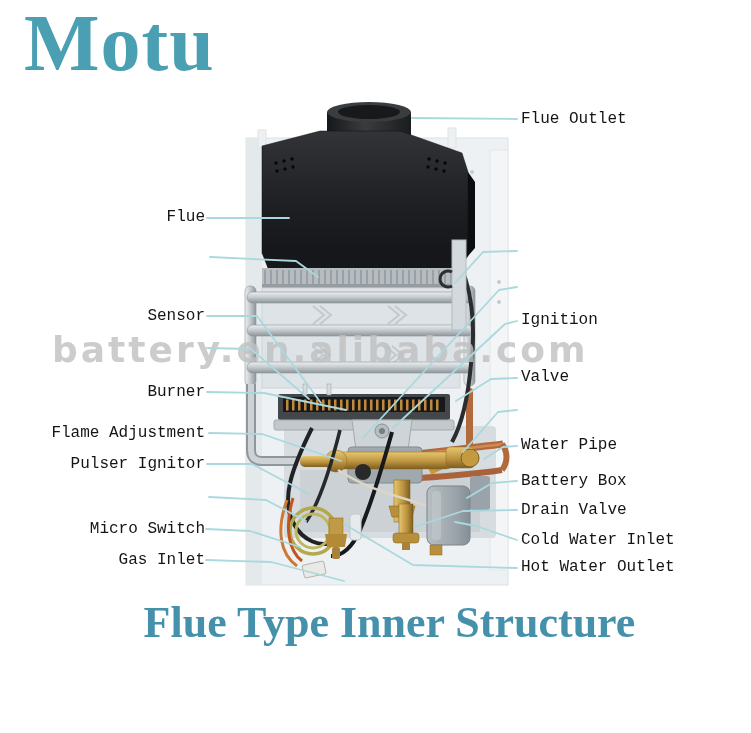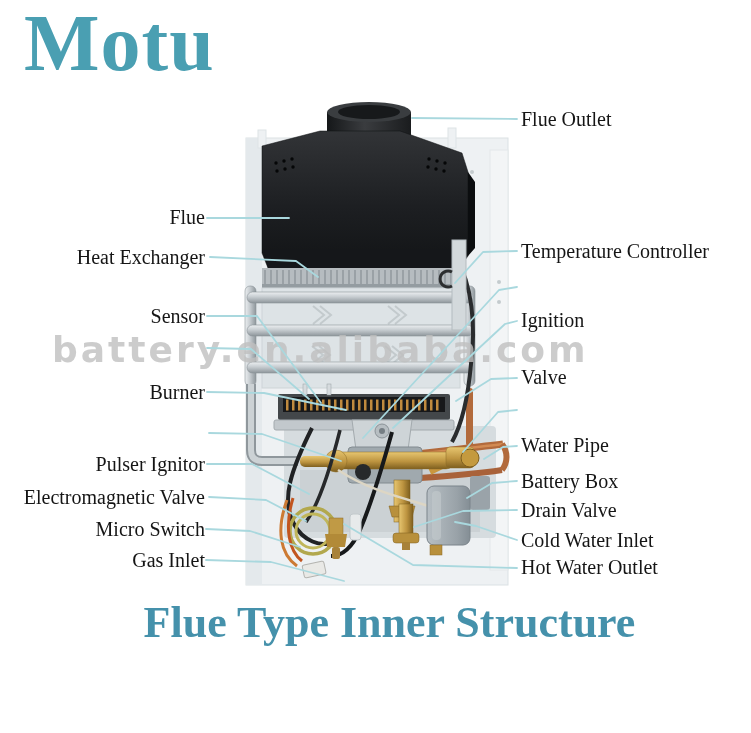--- a/index.html
+++ b/index.html
@@ -15,22 +15,23 @@
     position:absolute;left:52px;top:329px;z-index:3;
     font-family:"DejaVu Sans","Liberation Sans",sans-serif;font-weight:bold;
     font-size:36px;letter-spacing:3px;color:var(--watermark-gray,#c0c0c0);
     opacity:.8;white-space:nowrap;pointer-events:none;
   }
   .art,.lines{position:absolute;left:0;top:0;}
   .art{z-index:2;}
   .lines{z-index:4;pointer-events:none;}
   .leader{fill:none;stroke:var(--leader-line,#a9d8de);stroke-width:1.8;stroke-linejoin:round;stroke-linecap:round;}
   .lbl{
-    position:absolute;z-index:5;font-size:20px;line-height:20px;white-space:nowrap;
+    position:absolute;z-index:5;font-size:16px;line-height:20px;white-space:nowrap;
     color:var(--label-ink,#151515);
+    font-family:Liberation Mono, monospace;
   }
   .lbl.left{right:546px;text-align:left;}
   .lbl.right{left:521px;text-align:left;}
   .title{
     position:absolute;left:0;right:0;top:601px;z-index:5;text-align:center;padding-left:28px;
     font-size:44px;line-height:1;font-weight:bold;color:var(--title-teal,#4591ab);
   }
 </style>
 </head>
 <body>
@@ -242,30 +243,28 @@
     <polyline class="leader" points="456,401 491,379 517,378"></polyline>
     <polyline class="leader" points="463,452 498,412 517,410"></polyline>
     <polyline class="leader" points="484,459 503,447 517,446"></polyline>
     <polyline class="leader" points="467,498 492,483 517,481"></polyline>
     <polyline class="leader" points="414,527 463,511 517,510"></polyline>
     <polyline class="leader" points="455,522 476,526 517,540"></polyline>
     <polyline class="leader" points="344,524 413,565 517,568"></polyline>
   </svg>
 
   <div class="lbl left" style="top:207px">Flue</div>
-  <div class="lbl left" style="top:247px">Heat Exchanger</div>
   <div class="lbl left" style="top:306px">Sensor</div>
   <div class="lbl left" style="top:382px">Burner</div>
+  <div class="lbl left" style="top:423px">Flame Adjustment</div>
   <div class="lbl left" style="top:454px">Pulser Ignitor</div>
-  <div class="lbl left" style="top:487px">Electromagnetic Valve</div>
   <div class="lbl left" style="top:519px">Micro Switch</div>
   <div class="lbl left" style="top:550px">Gas Inlet</div>
 
   <div class="lbl right" style="top:109px">Flue Outlet</div>
-  <div class="lbl right" style="top:241px">Temperature Controller</div>
   <div class="lbl right" style="top:310px">Ignition</div>
   <div class="lbl right" style="top:367px">Valve</div>
   <div class="lbl right" style="top:435px">Water Pipe</div>
   <div class="lbl right" style="top:471px">Battery Box</div>
   <div class="lbl right" style="top:500px">Drain Valve</div>
   <div class="lbl right" style="top:530px">Cold Water Inlet</div>
   <div class="lbl right" style="top:557px">Hot Water Outlet</div>
 
   <div class="title">Flue Type Inner Structure</div>
 

